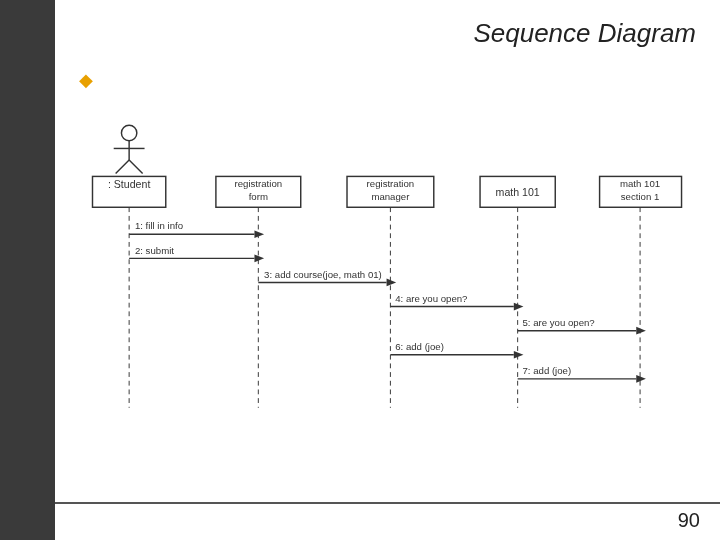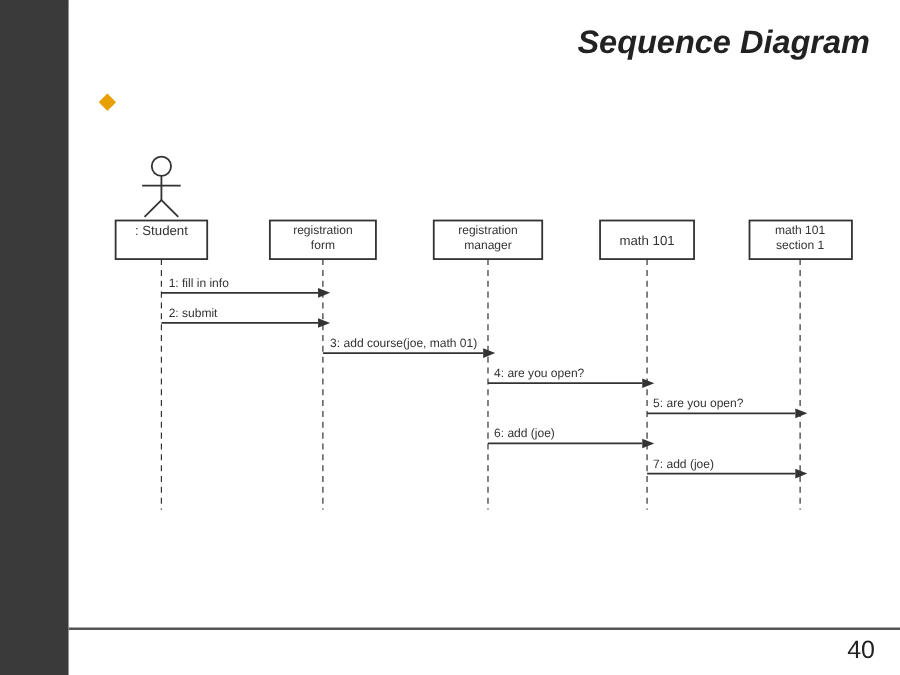--- a/index.html
+++ b/index.html
@@ -30,21 +30,21 @@
       padding: 18px 24px 16px 24px;
     }
 
     
     .page-title {
       font-size: 26px;
       font-style: italic;
       text-align: right;
       color: #222;
       margin-bottom: 18px;
-      font-weight: bold;
+      font-weight: normal;
     }
 
     
     .description {
       font-size: 16px;
       color: #222;
       margin-bottom: 20px;
       line-height: 1.4;
       display: flex;
       align-items: flex-start;
@@ -173,13 +173,13 @@
       <text x="328" y="235" font-size="10" fill="#333">6: add (joe)</text>
 
       <line x1="455" y1="265" x2="578" y2="265" stroke="#333" stroke-width="1.5"></line>
       <polygon points="578,261 588,265 578,269" fill="#333"></polygon>
       <text x="460" y="260" font-size="10" fill="#333">7: add (joe)</text>
     </svg>
   </div>
 </div>
 
 <div class="bottom-line"></div>
-<div class="page-number">40</div>
+<div class="page-number">90</div>
 
 </body></html>

